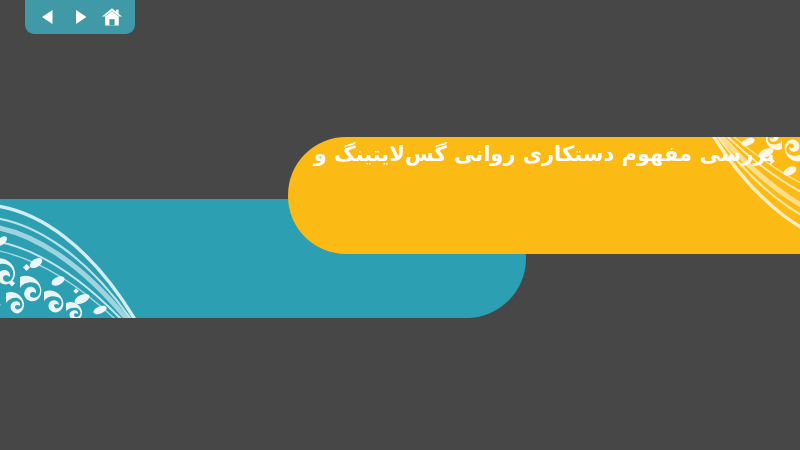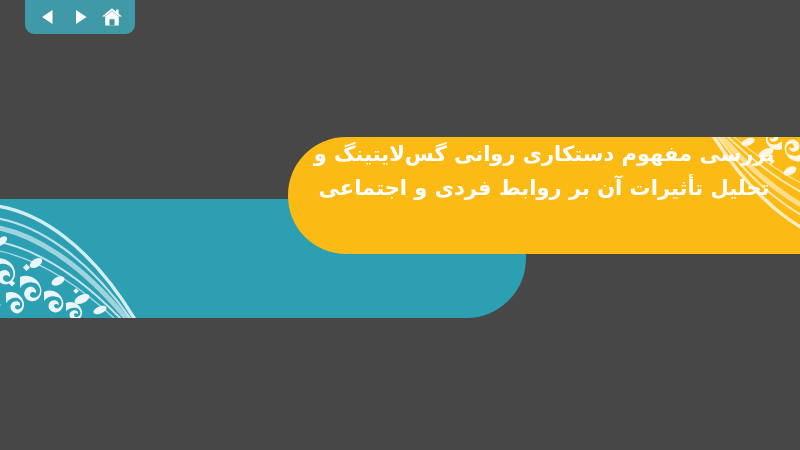--- a/index.html
+++ b/index.html
@@ -96,21 +96,21 @@
   
   .title-block {
     position: absolute;
     left: 288px;
     top: 137px;
     width: 512px;
     height: 117px;
     display: flex;
     flex-direction: column;
     align-items: center;
-    justify-content: flex-start;
+    justify-content: space-between;
     direction: rtl;
     pointer-events: none;
   }
   .title-line {
     color: #ffffff;
     font-size: 21px;
     font-weight: bold;
     line-height: 1.62;
     white-space: nowrap;
     text-align: center;
@@ -209,16 +209,15 @@
         <rect x="22" y="88" width="4.5" height="4.5" transform="rotate(45 24 90)"></rect>
         <rect x="62" y="112" width="4.5" height="4.5" transform="rotate(45 64 114)"></rect>
         <rect x="8" y="110" width="4" height="4" transform="rotate(45 10 112)"></rect>
         <rect x="86" y="96" width="4" height="4" transform="rotate(45 88 98)"></rect>
       </g>
     </svg>
   </div>
 
   <div class="title-block">
     <div class="title-line">بررسی مفهوم دستکاری روانی گس‌لایتینگ و</div>
-    <div class="title-line">تحلیل تأثیرات آن بر روابط فردی و اجتماعی</div>
   </div>
 
 </div>
 
 </body></html>

